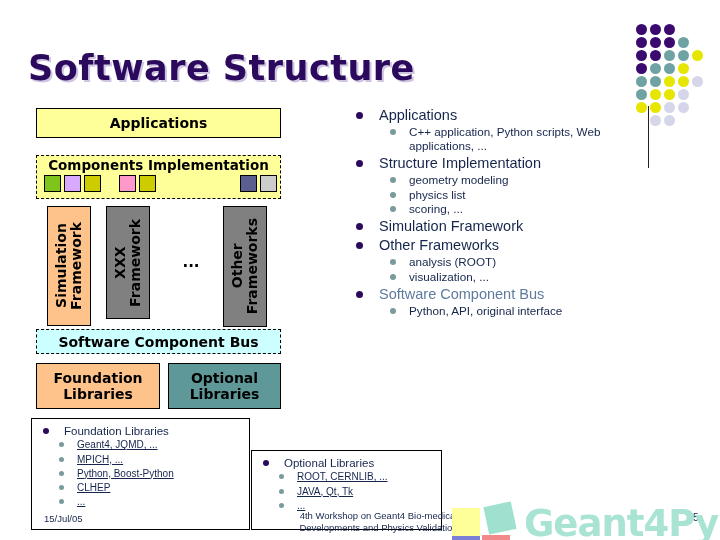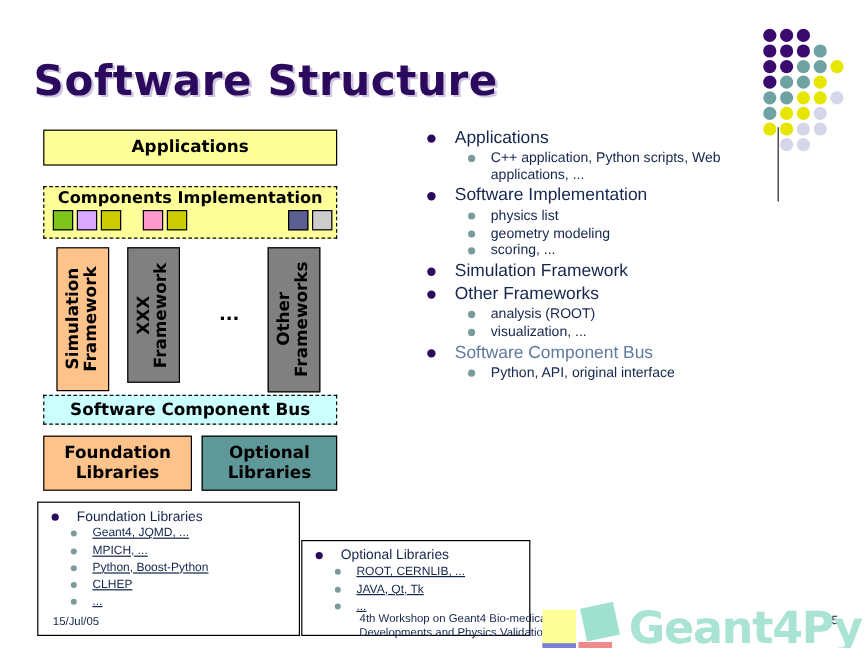--- a/index.html
+++ b/index.html
@@ -196,23 +196,23 @@
   </div>
   <div class="dbox" id="box-optional-libraries">
     <span>Optional Libraries</span>
   </div>
 
   <div id="right-panel">
     <ul class="bl bl1" id="outline-list">
         <li><span class="b1"></span><span>Applications</span><ul class="bl2">
             <li><span class="b2"></span><span>C++ application, Python scripts, Web applications, ...</span></li>
           </ul></li>
-        <li><span class="b1"></span><span>Software Implementation</span><ul class="bl2">
+        <li><span class="b1"></span><span>Structure Implementation</span><ul class="bl2">
+            <li><span class="b2"></span><span>geometry modeling</span></li>
             <li><span class="b2"></span><span>physics list</span></li>
-            <li><span class="b2"></span><span>geometry modeling</span></li>
             <li><span class="b2"></span><span>scoring, ...</span></li>
           </ul></li>
         <li><span class="b1"></span><span>Simulation Framework</span></li>
         <li><span class="b1"></span><span>Other Frameworks</span><ul class="bl2">
             <li><span class="b2"></span><span>analysis (ROOT)</span></li>
             <li><span class="b2"></span><span>visualization, ...</span></li>
           </ul></li>
         <li><span class="b1"></span><span class="tint">Software Component Bus</span><ul class="bl2">
             <li><span class="b2"></span><span>Python, API, original interface</span></li>
           </ul></li>

